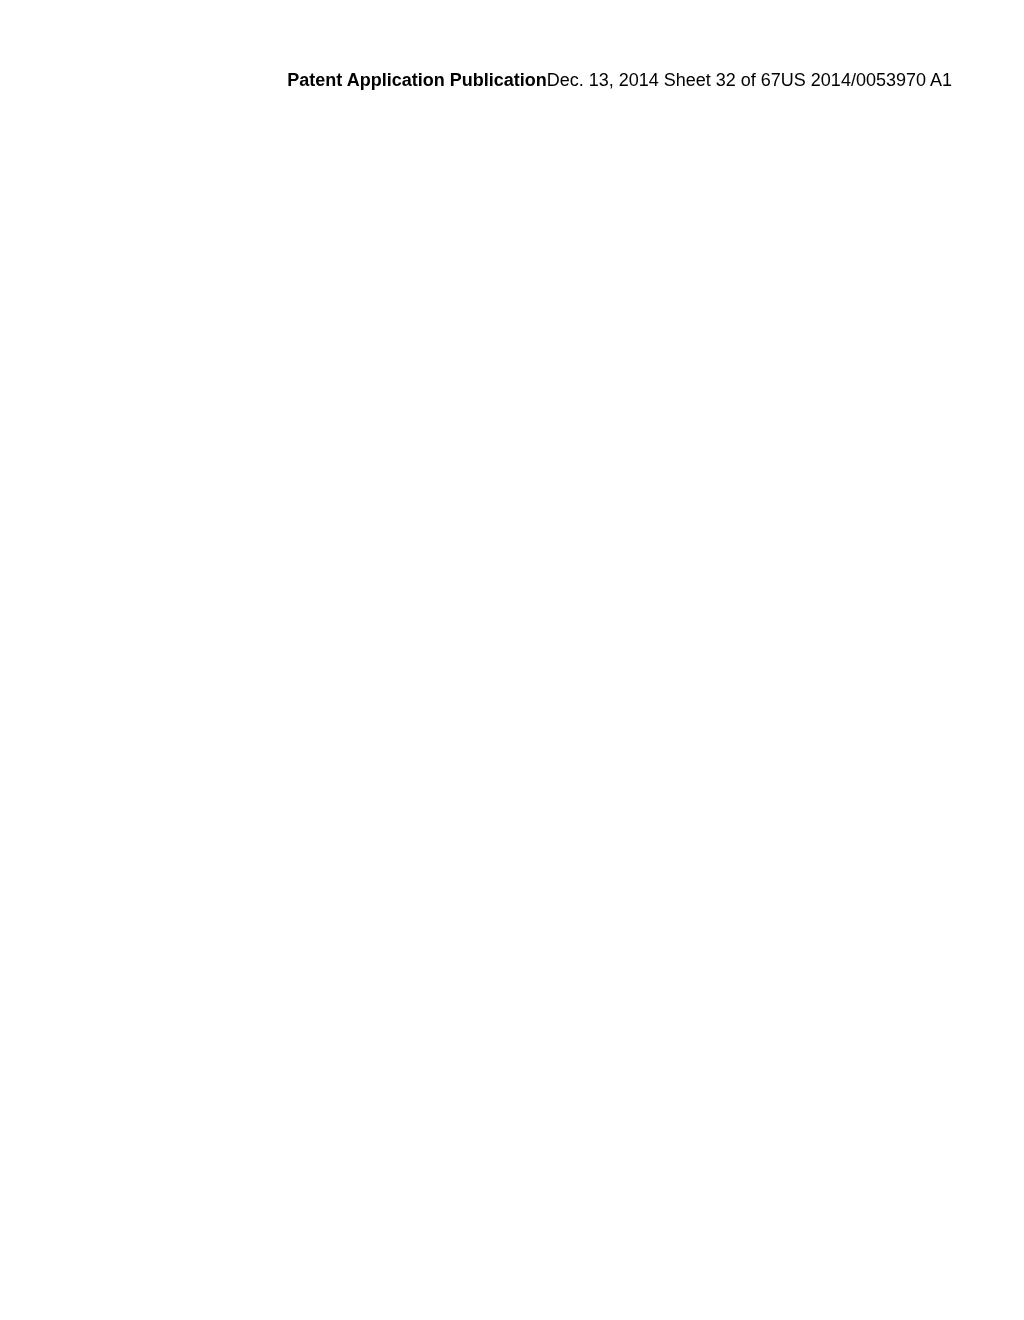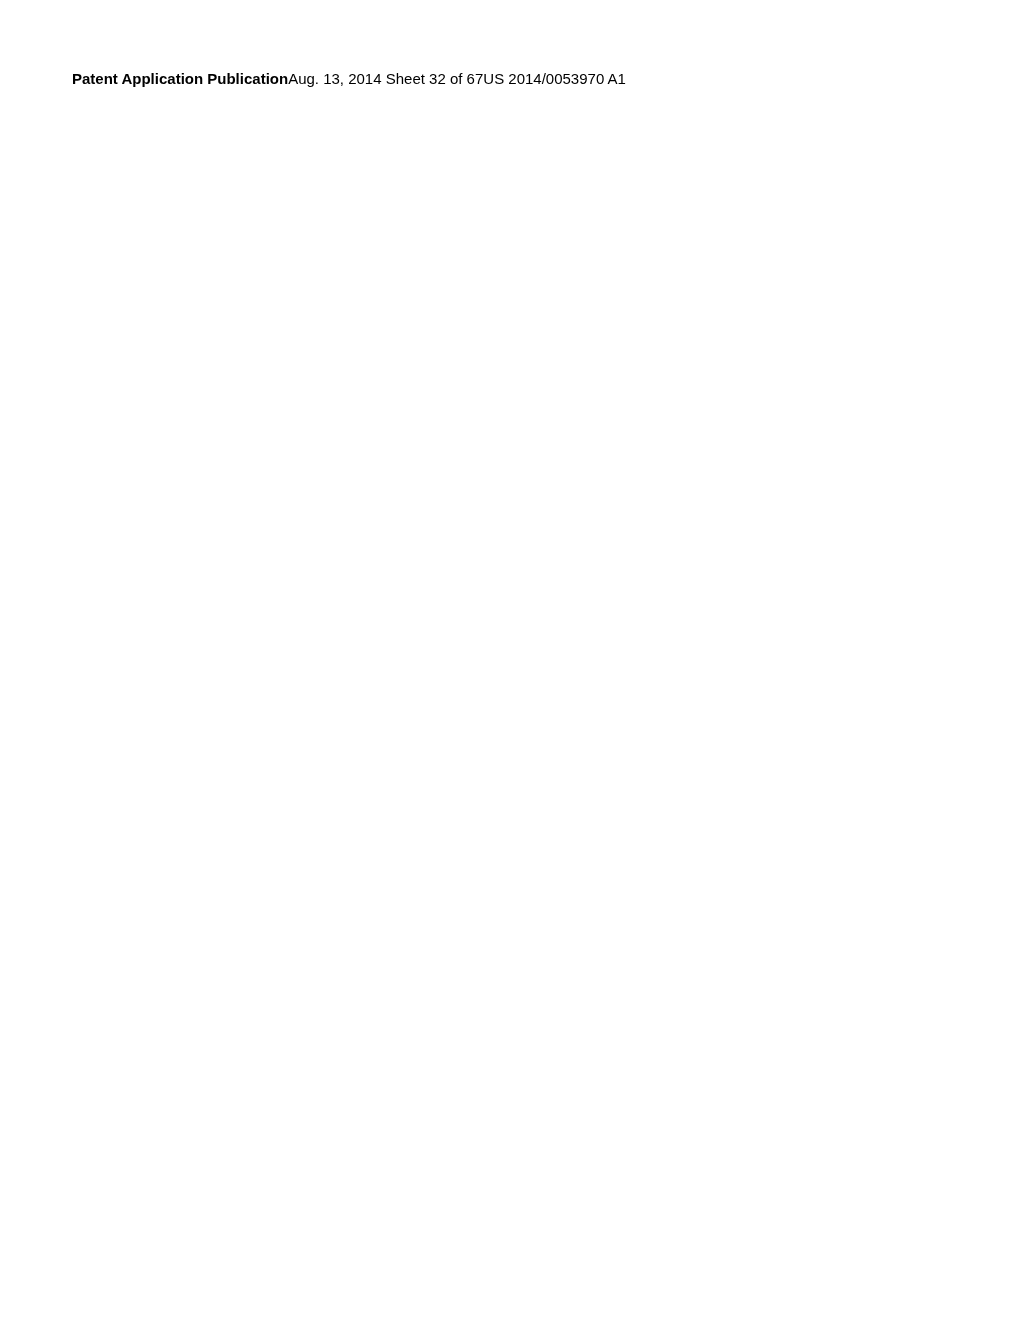--- a/index.html
+++ b/index.html
@@ -9,37 +9,37 @@
     height: 1320px;
     background: #fff;
     font-family: Arial, Helvetica, sans-serif;
     color: #000;
   }
   .page-header {
     width: 100%;
     padding: 70px 72px 10px 72px;
     box-sizing: border-box;
     display: flex;
-    justify-content: flex-start;
-    font-size: 15px;
+    justify-content: flex-end;
+    font-size: 18px;
   }
   .page-header .left { font-weight: bold; }
   .page-header .right {}
   .rot-wrap {
     position: absolute;
     top: 150px;
     left: 0;
     width: 1024px;
     height: 1060px;
   }
 </style>
 </head>
 <body>
 
 <div class="page-header">
   <div class="left">Patent Application Publication</div>
-  <div>Aug. 13, 2014  Sheet 32 of 67</div>
+  <div>Dec. 13, 2014  Sheet 32 of 67</div>
   <div class="right">US 2014/0053970 A1</div>
 </div>
 
 <div class="rot-wrap">
   
 </div>
 
 </body></html>

